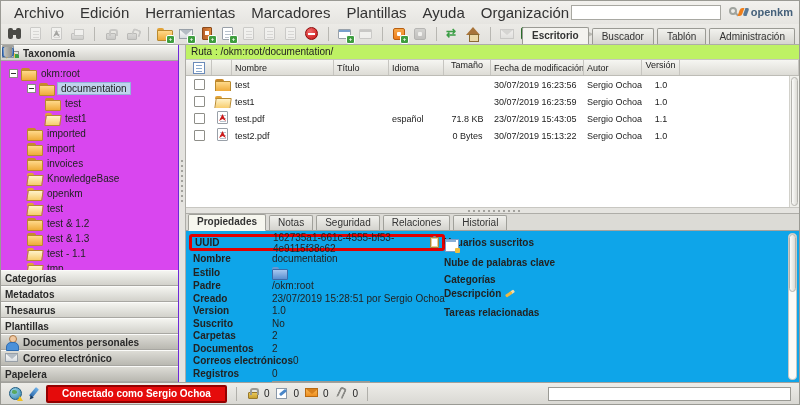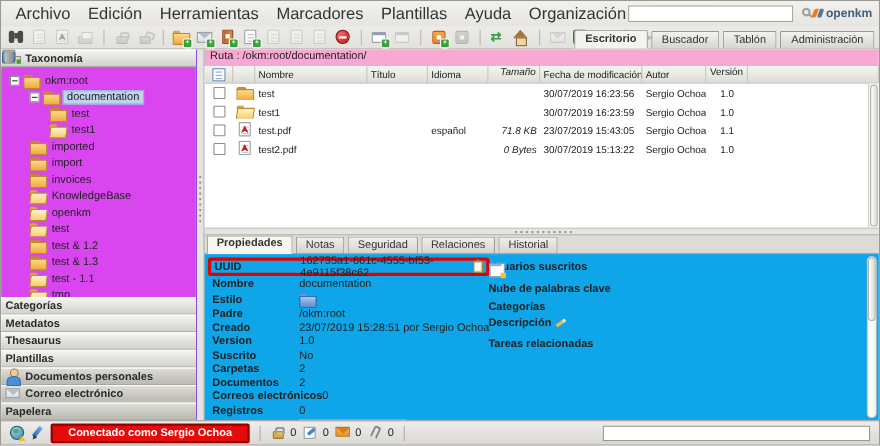--- a/index.html
+++ b/index.html
@@ -120,33 +120,33 @@
   .fold.blue::after { background:linear-gradient(#a8c8f0,#5a8fd0); border-color:#3a6aa8; }
   .tlabel { padding:0 2px; }
   .titem.sel .tlabel { background:#bfd3ec; border:1px solid #94b2da; padding:0 3px; }
 
   
   .vsplit { width:7px; background:#e5e4e0; border-right:1px solid #aeada8; position:relative; flex:none; }
   .vsplit .grip { position:absolute; left:2px; top:115px; width:2px; height:2px; background:#8d8c87; border-radius:50%; box-shadow:0 5px 0 #8d8c87,0 10px 0 #8d8c87,0 15px 0 #8d8c87,0 20px 0 #8d8c87,0 25px 0 #8d8c87,0 30px 0 #8d8c87,0 35px 0 #8d8c87,0 40px 0 #8d8c87; }
 
   
   .main { flex:1; display:flex; flex-direction:column; background:#fff; min-width:0; }
-  .pathbar { height:15px; flex:none; background:#f9a8d4; border-bottom:1px solid #c6c5c0; font-size:10px; line-height:14px; padding-left:5px; color:#222; }
+  .pathbar { height:15px; flex:none; background:#bef264; border-bottom:1px solid #c6c5c0; font-size:10px; line-height:14px; padding-left:5px; color:#222; }
 
   .filetable { height:147px; flex:none; position:relative; background:#fff; overflow:hidden; font-size:9px; }
   .frow { display:flex; height:17px; align-items:center; }
   .fhead { height:16px; background:linear-gradient(#f6f6f2,#dddcd6); border-bottom:1px solid #bdbcb6; }
   .fhead .fc { border-right:1px solid #c6c5c0; height:100%; display:flex; align-items:center; padding:0 3px; color:#222; }
   .frow .fc { padding:0 3px; overflow:hidden; white-space:nowrap; }
   .c0 { width:26px; flex:none; justify-content:center; display:flex; }
   .c1 { width:20px; flex:none; display:flex; justify-content:center; }
   .c2 { width:102px; flex:none; }
   .c3 { width:55px; flex:none; }
   .c4 { width:55px; flex:none; }
-  .c5 { width:47px; flex:none; text-align:right; justify-content:flex-end;font-style:italic; }
+  .c5 { width:47px; flex:none; text-align:center; justify-content:flex-end; }
   .c6 { width:93px; flex:none; }
   .c7 { width:58px; flex:none; }
   .c8 { width:38px; flex:none; text-align:center; justify-content:center; }
   .cfill { flex:1; }
   .frow .c5 { display:block; }
   .frow .c8 { display:block; }
   .cb { width:11px; height:11px; background:#fff; border:1px solid #8e8e88; border-radius:1px; }
   .isel { width:12px; height:12px; background:#fff; border:1px solid #6a8ab8; position:relative; }
   .isel::before { content:""; position:absolute; left:2px; top:2px; width:6px; height:1px; background:#8aa8cc; box-shadow:0 3px 0 #8aa8cc,0 6px 0 #8aa8cc; }
   .rowfold { position:relative; width:15px; height:13px; }

